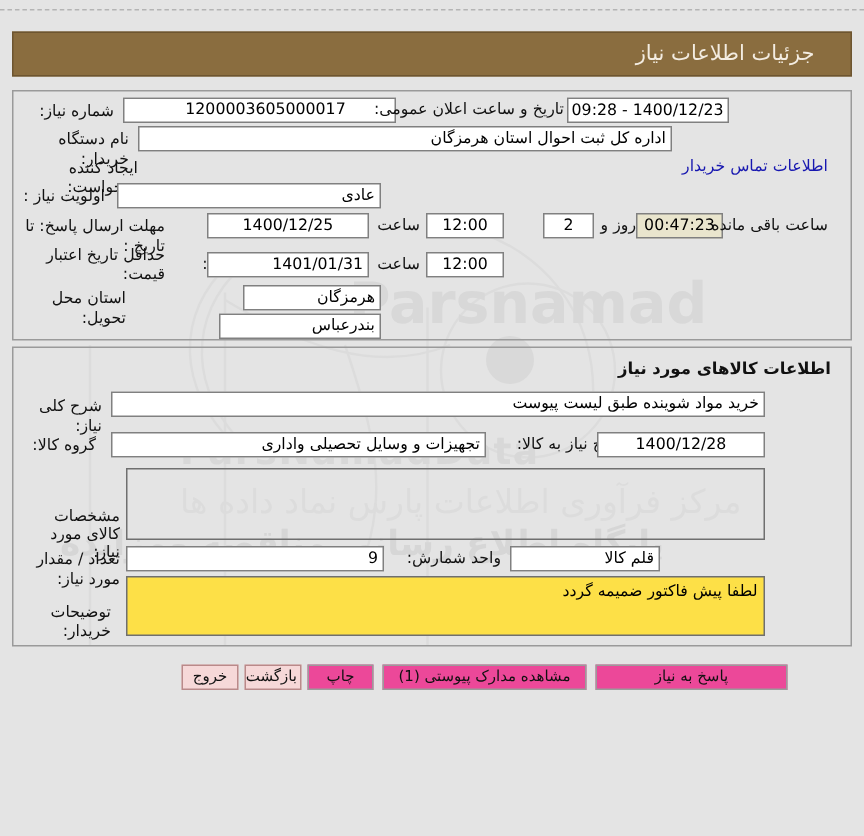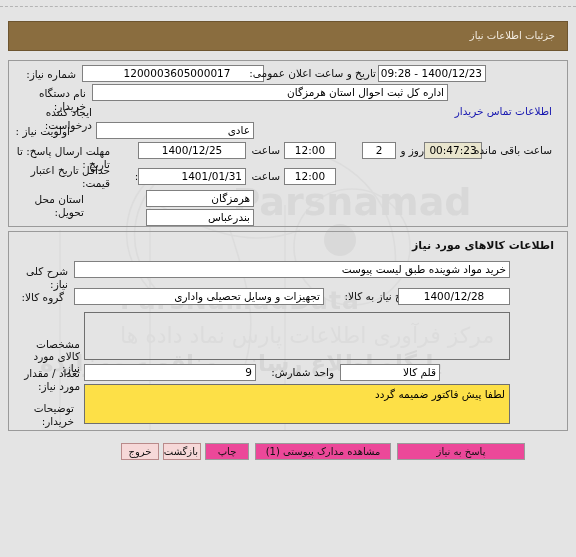--- a/index.html
+++ b/index.html
@@ -44,24 +44,24 @@
   .wm-svg { position: absolute; left: 0; top: 0; }
 
   
   .header-bar {
     position: absolute;
     left: 8px; top: 21px;
     width: 560px; height: 30px;
     background: #8a6d3f;
     border: 1px solid #6d5530;
     color: #f3ece1;
-    font-size: 10px;
+    font-size: 14px;
     line-height: 28px;
     text-align: right;
-    padding-right: 12px;
+    padding-right: 24px;
     z-index: 2;
   }
 
   
   .panel {
     position: absolute;
     left: 8px;
     width: 560px;
     background: transparent;
     border: 1px solid #9a9a9a;
@@ -191,39 +191,39 @@
   <div class="inline-lbl" style="top:65px; right:200px;">تاریخ و ساعت اعلان عمومی:</div>
   <div class="fld center" style="top:65px; right:90px; width:108px;">1400/12/23 - 09:28</div>
 
   <div class="lbl" style="top:87px; right:490px; width:72px;">نام دستگاه خریدار:</div>
   <div class="fld" style="top:84px; right:128px; width:356px;">اداره کل ثبت احوال استان هرمزگان</div>
 
   <div class="lbl" style="top:106px; right:484px; width:78px;">ایجاد کننده درخواست:</div>
   <div class="link" style="top:103px; right:24px;">اطلاعات تماس خریدار</div>
 
   <div class="lbl" style="top:125px; right:506px; width:56px;">اولویت نیاز :</div>
-  <div class="fld" style="top:122px; right:322px; width:158px;">عادی</div>
+  <div class="fld" style="top:122px; right:322px; width:176px;">عادی</div>
 
   <div class="lbl" style="top:145px; right:466px; width:96px;">مهلت ارسال پاسخ: تا تاریخ :</div>
   <div class="fld center" style="top:142px; right:330px; width:108px;">1400/12/25</div>
   <div class="inline-lbl" style="top:142px; right:296px;">ساعت</div>
   <div class="fld center" style="top:142px; right:240px; width:52px;">12:00</div>
   <div class="fld center" style="top:142px; right:180px; width:34px;">2</div>
   <div class="inline-lbl" style="top:142px; right:152px;">روز و</div>
   <div class="fld center khaki" style="top:142px; right:94px; width:58px;">00:47:23</div>
   <div class="inline-lbl" style="top:142px; right:24px;">ساعت باقی مانده</div>
 
   <div class="lbl" style="top:164px; right:466px; width:96px; text-align:right;">حداقل تاریخ اعتبار قیمت:</div>
   <div class="lbl" style="top:170px; right:404px; width:56px;">تا تاریخ :</div>
   <div class="fld center" style="top:168px; right:330px; width:108px;padding-left:43px;">1401/01/31</div>
   <div class="inline-lbl" style="top:168px; right:296px;">ساعت</div>
   <div class="fld center" style="top:168px; right:240px; width:52px;">12:00</div>
 
   <div class="lbl" style="top:193px; right:492px; width:70px;">استان محل تحویل:</div>
-  <div class="fld" style="top:190px; right:322px; width:108px;">هرمزگان</div>
+  <div class="fld" style="top:190px; right:322px; width:92px;">هرمزگان</div>
 
   <div class="fld" style="top:209px; right:322px; width:108px;">بندرعباس</div>
 
   <div class="panel" id="panel-goods"></div>
 
   <div class="section-title" style="top:239px; right:22px;">اطلاعات کالاهای مورد نیاز</div>
 
   <div class="lbl" style="top:265px; right:508px; width:54px;">شرح کلی نیاز:</div>
   <div class="fld" style="top:261px; right:66px; width:436px;">خرید مواد شوینده طبق لیست پیوست</div>
 

